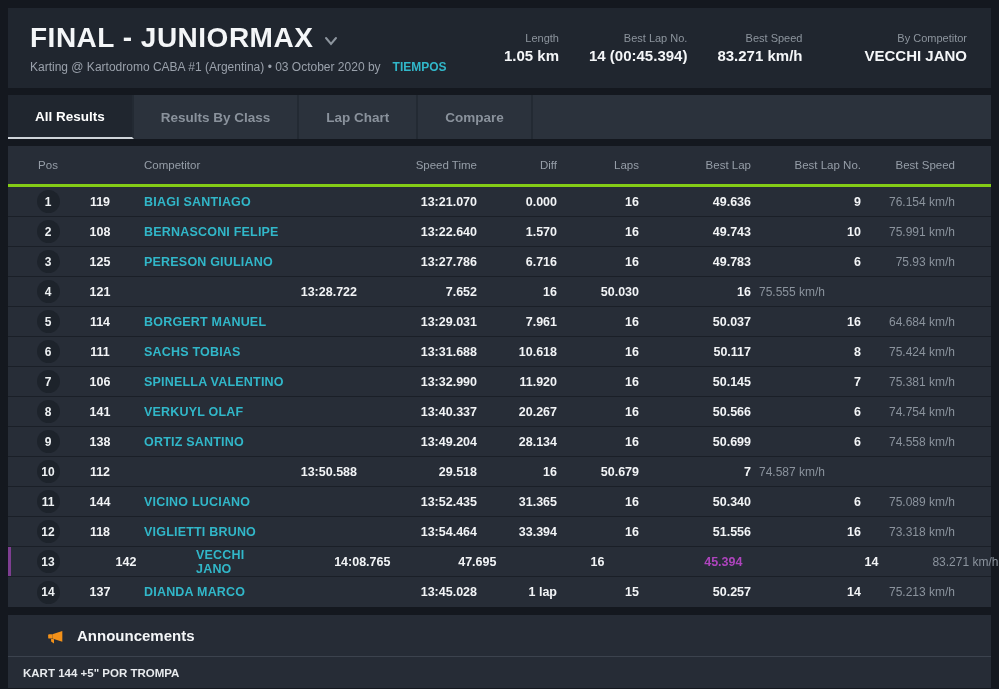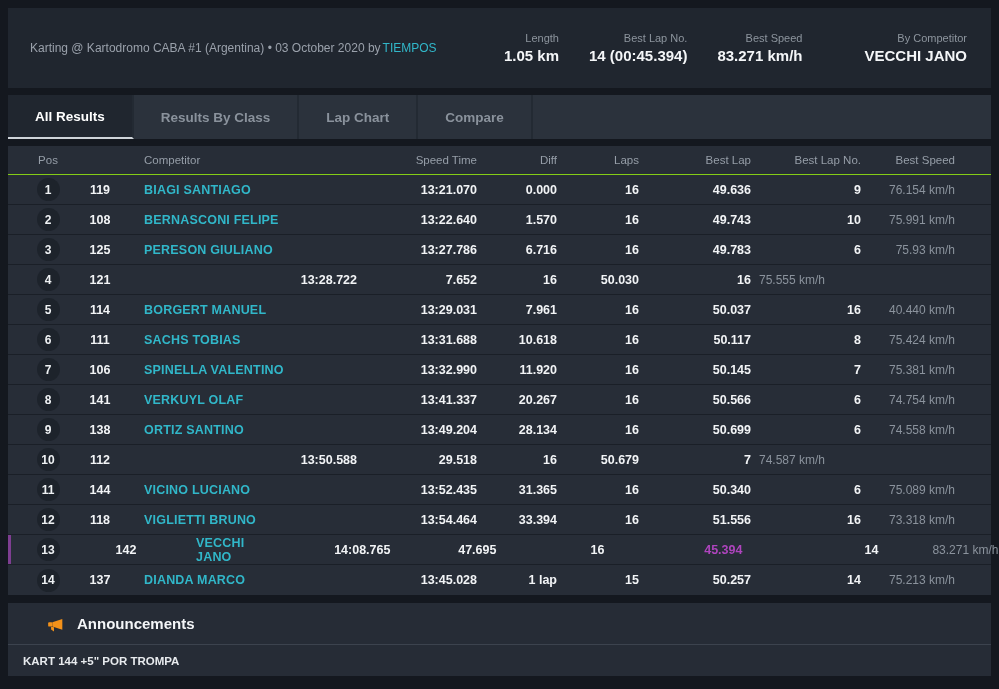--- a/index.html
+++ b/index.html
@@ -14,42 +14,42 @@
   .page-header {
     background:#20262f; height:80px; padding:0 24px 0 22px;
     display:flex; justify-content:space-between; align-items:center;
   }
   .title-block { display:flex; flex-direction:column; gap:6px; }
   .title-row { display:flex; align-items:center; gap:10px; }
   .page-title { font-size:28px; font-weight:700; letter-spacing:0.5px; color:#f4f6f8; }
   .chevron { width:16px; height:16px; margin-top:6px; cursor:pointer; }
   .chevron svg { stroke:#8d959e; }
   .subtitle { font-size:12px; color:#9aa1ab; }
-  .subtitle .org-link { color:#31b7c9; font-weight:400; margin-left:2px; cursor:pointer; }
+  .subtitle .org-link { color:#31b7c9; font-weight:700; margin-left:12px; cursor:pointer; }
   .stats { display:flex; gap:30px; }
   .stat { display:flex; flex-direction:column; align-items:flex-end; gap:3px; }
   .stat .lbl { font-size:11px; color:#8d959e; }
   .stat .val { font-size:15px; font-weight:700; color:#f4f6f8; white-space:nowrap; }
   .stat.by-competitor { margin-left:32px; }
   
   .tabbar { background:#2b323c; height:44px; display:flex; margin-top:7px; }
   .tab {
     padding:0 27px; display:flex; align-items:center;
     font-size:13.5px; font-weight:700; color:#8a929c;
     border-right:2px solid #232a33; cursor:pointer; white-space:nowrap;
   }
   .tab.active { background:#20262f; color:#ffffff; border-bottom:2px solid #cfd4d9; }
   
   .results-panel { background:#272d37; margin-top:7px; }
   .grid-row {
     display:grid;
     grid-template-columns:48px 56px 1fr 120px 80px 82px 112px 110px 130px;
     align-items:center; padding-left:16px;
   }
-  .thead { height:29px; border-bottom:1px solid #84cc16; }
+  .thead { height:41px; border-bottom:3px solid #84cc16; }
   .thead .th { font-size:11.5px; color:#969ea8; font-weight:400; }
   .c-center { text-align:center; }
   .c-left   { text-align:left; padding-left:16px; }
   .c-right  { text-align:right; }
   .c-pad    { padding-right:36px; }
   .trow { height:30px; border-bottom:1px solid #1a1f27; }
   .trow:last-child { border-bottom:none; }
   .trow.highlight { box-shadow:inset 3px 0 0 #7e3e91;gap:26px; }
   .pos-cell { display:flex; justify-content:center; }
   .pos-badge {
@@ -67,20 +67,28 @@
   .ann-head { height:42px; display:flex; align-items:center; gap:13px; padding:0 36px; border-bottom:1px solid #3c434e; }
   .ann-title { font-size:15px; font-weight:700; color:#f4f6f8; }
   .megaphone { width:20px; height:20px; }
   .ann-item { height:31px; display:flex; align-items:center; padding:0 15px; font-size:11.5px; font-weight:700; color:#e8ebee; }
 </style>
 </head>
 <body>
 
 <div class="page-header">
   <div class="title-block">
+    <div class="title-row">
+      <span class="page-title">FINAL - JUNIORMAX</span>
+      <span class="chevron">
+        <svg viewBox="0 0 16 16" width="16" height="16" fill="none" stroke-width="2" stroke-linecap="round">
+          <polyline points="3,5 8,11 13,5"></polyline>
+        </svg>
+      </span>
+    </div>
     <div class="subtitle">
       <span>Karting @ Kartodromo CABA #1 (Argentina) • 03 October 2020 by</span><span class="org-link">TIEMPOS</span>
     </div>
   </div>
   <div class="stats">
 
       <div class="stat">
         <span class="lbl">Length</span>
         <span class="val">1.05 km</span>
       </div>
@@ -194,21 +202,21 @@
         <div class="pos-cell">
           <span class="pos-badge">5</span>
         </div>
         <div class="kart c-center">114</div>
         <div class="name c-left">BORGERT MANUEL</div>
         <div class="num c-right">13:29.031</div>
         <div class="num c-right">7.961</div>
         <div class="num c-right">16</div>
         <div class="num c-right">50.037</div>
         <div class="num c-right">16</div>
-        <div class="speed c-right c-pad">40.440 km/h</div>
+        <div class="speed c-right c-pad">64.684 km/h</div>
       </div>
 
       <div class="grid-row trow">
         <div class="pos-cell">
           <span class="pos-badge">6</span>
         </div>
         <div class="kart c-center">111</div>
         <div class="name c-left">SACHS TOBIAS</div>
         <div class="num c-right">13:31.688</div>
         <div class="num c-right">10.618</div>
@@ -231,21 +239,21 @@
         <div class="num c-right">7</div>
         <div class="speed c-right c-pad">75.381 km/h</div>
       </div>
 
       <div class="grid-row trow">
         <div class="pos-cell">
           <span class="pos-badge">8</span>
         </div>
         <div class="kart c-center">141</div>
         <div class="name c-left">VERKUYL OLAF</div>
-        <div class="num c-right">13:41.337</div>
+        <div class="num c-right">13:40.337</div>
         <div class="num c-right">20.267</div>
         <div class="num c-right">16</div>
         <div class="num c-right">50.566</div>
         <div class="num c-right">6</div>
         <div class="speed c-right c-pad">74.754 km/h</div>
       </div>
 
       <div class="grid-row trow">
         <div class="pos-cell">
           <span class="pos-badge">9</span>

